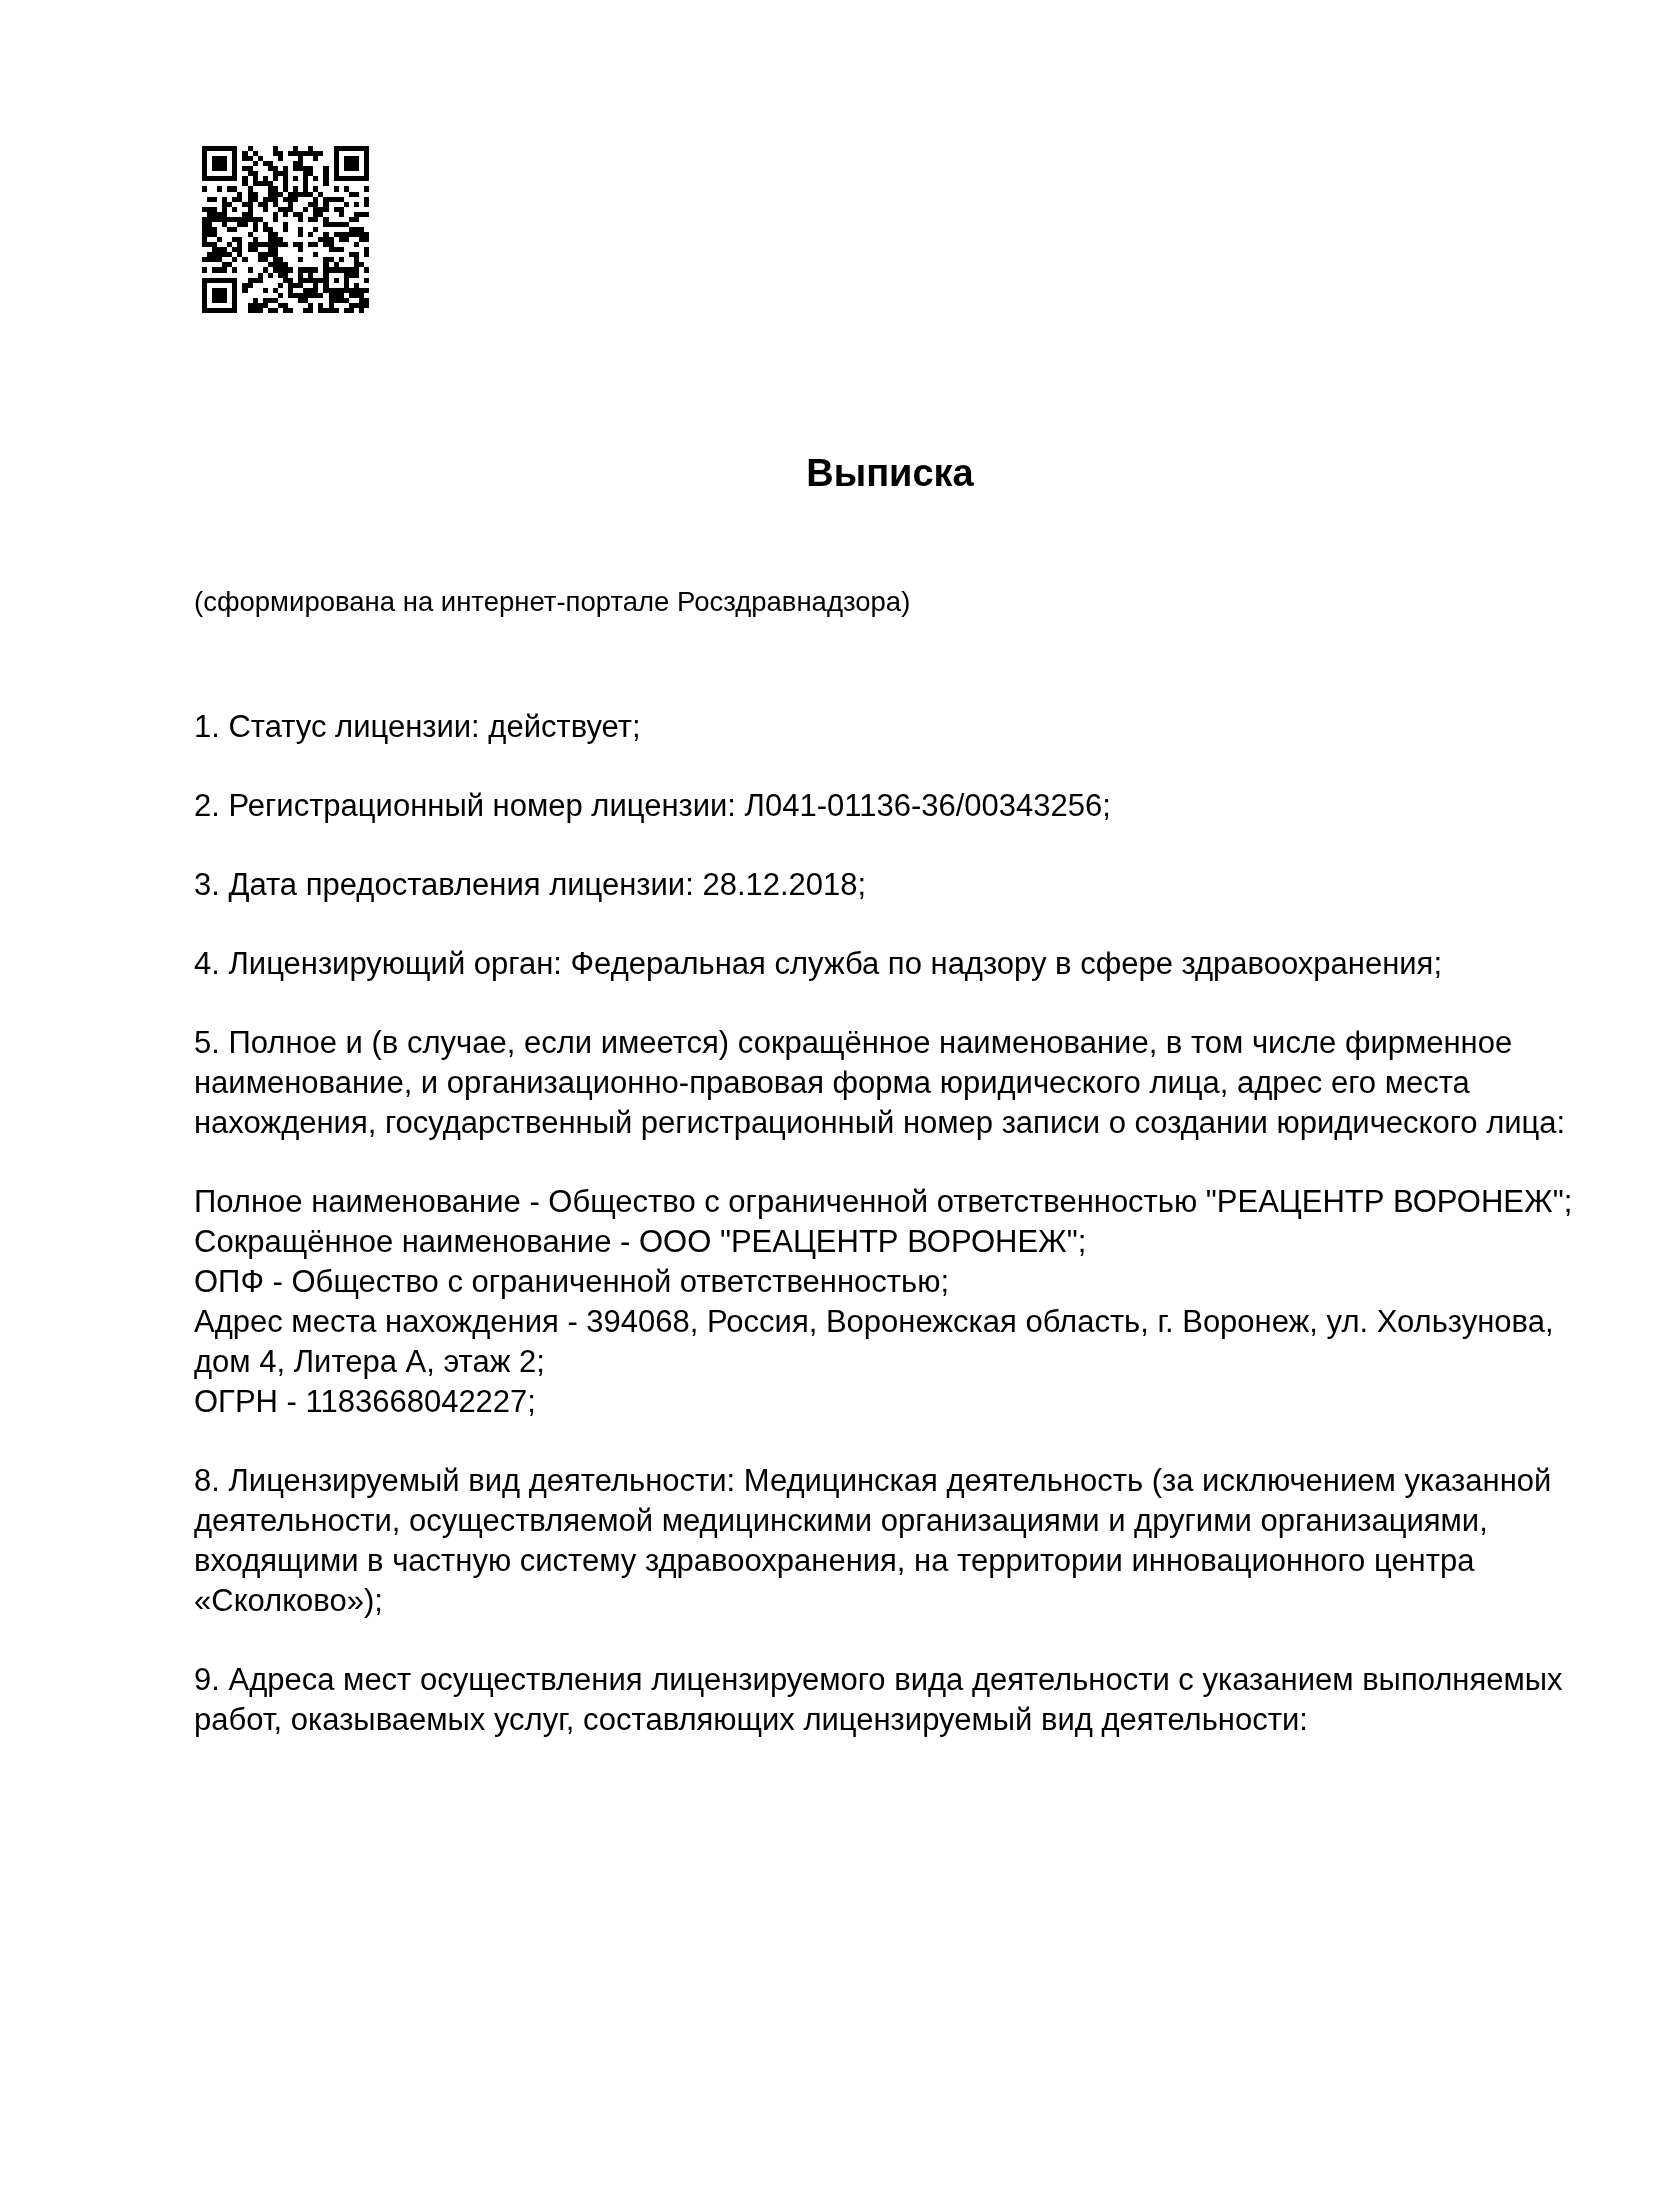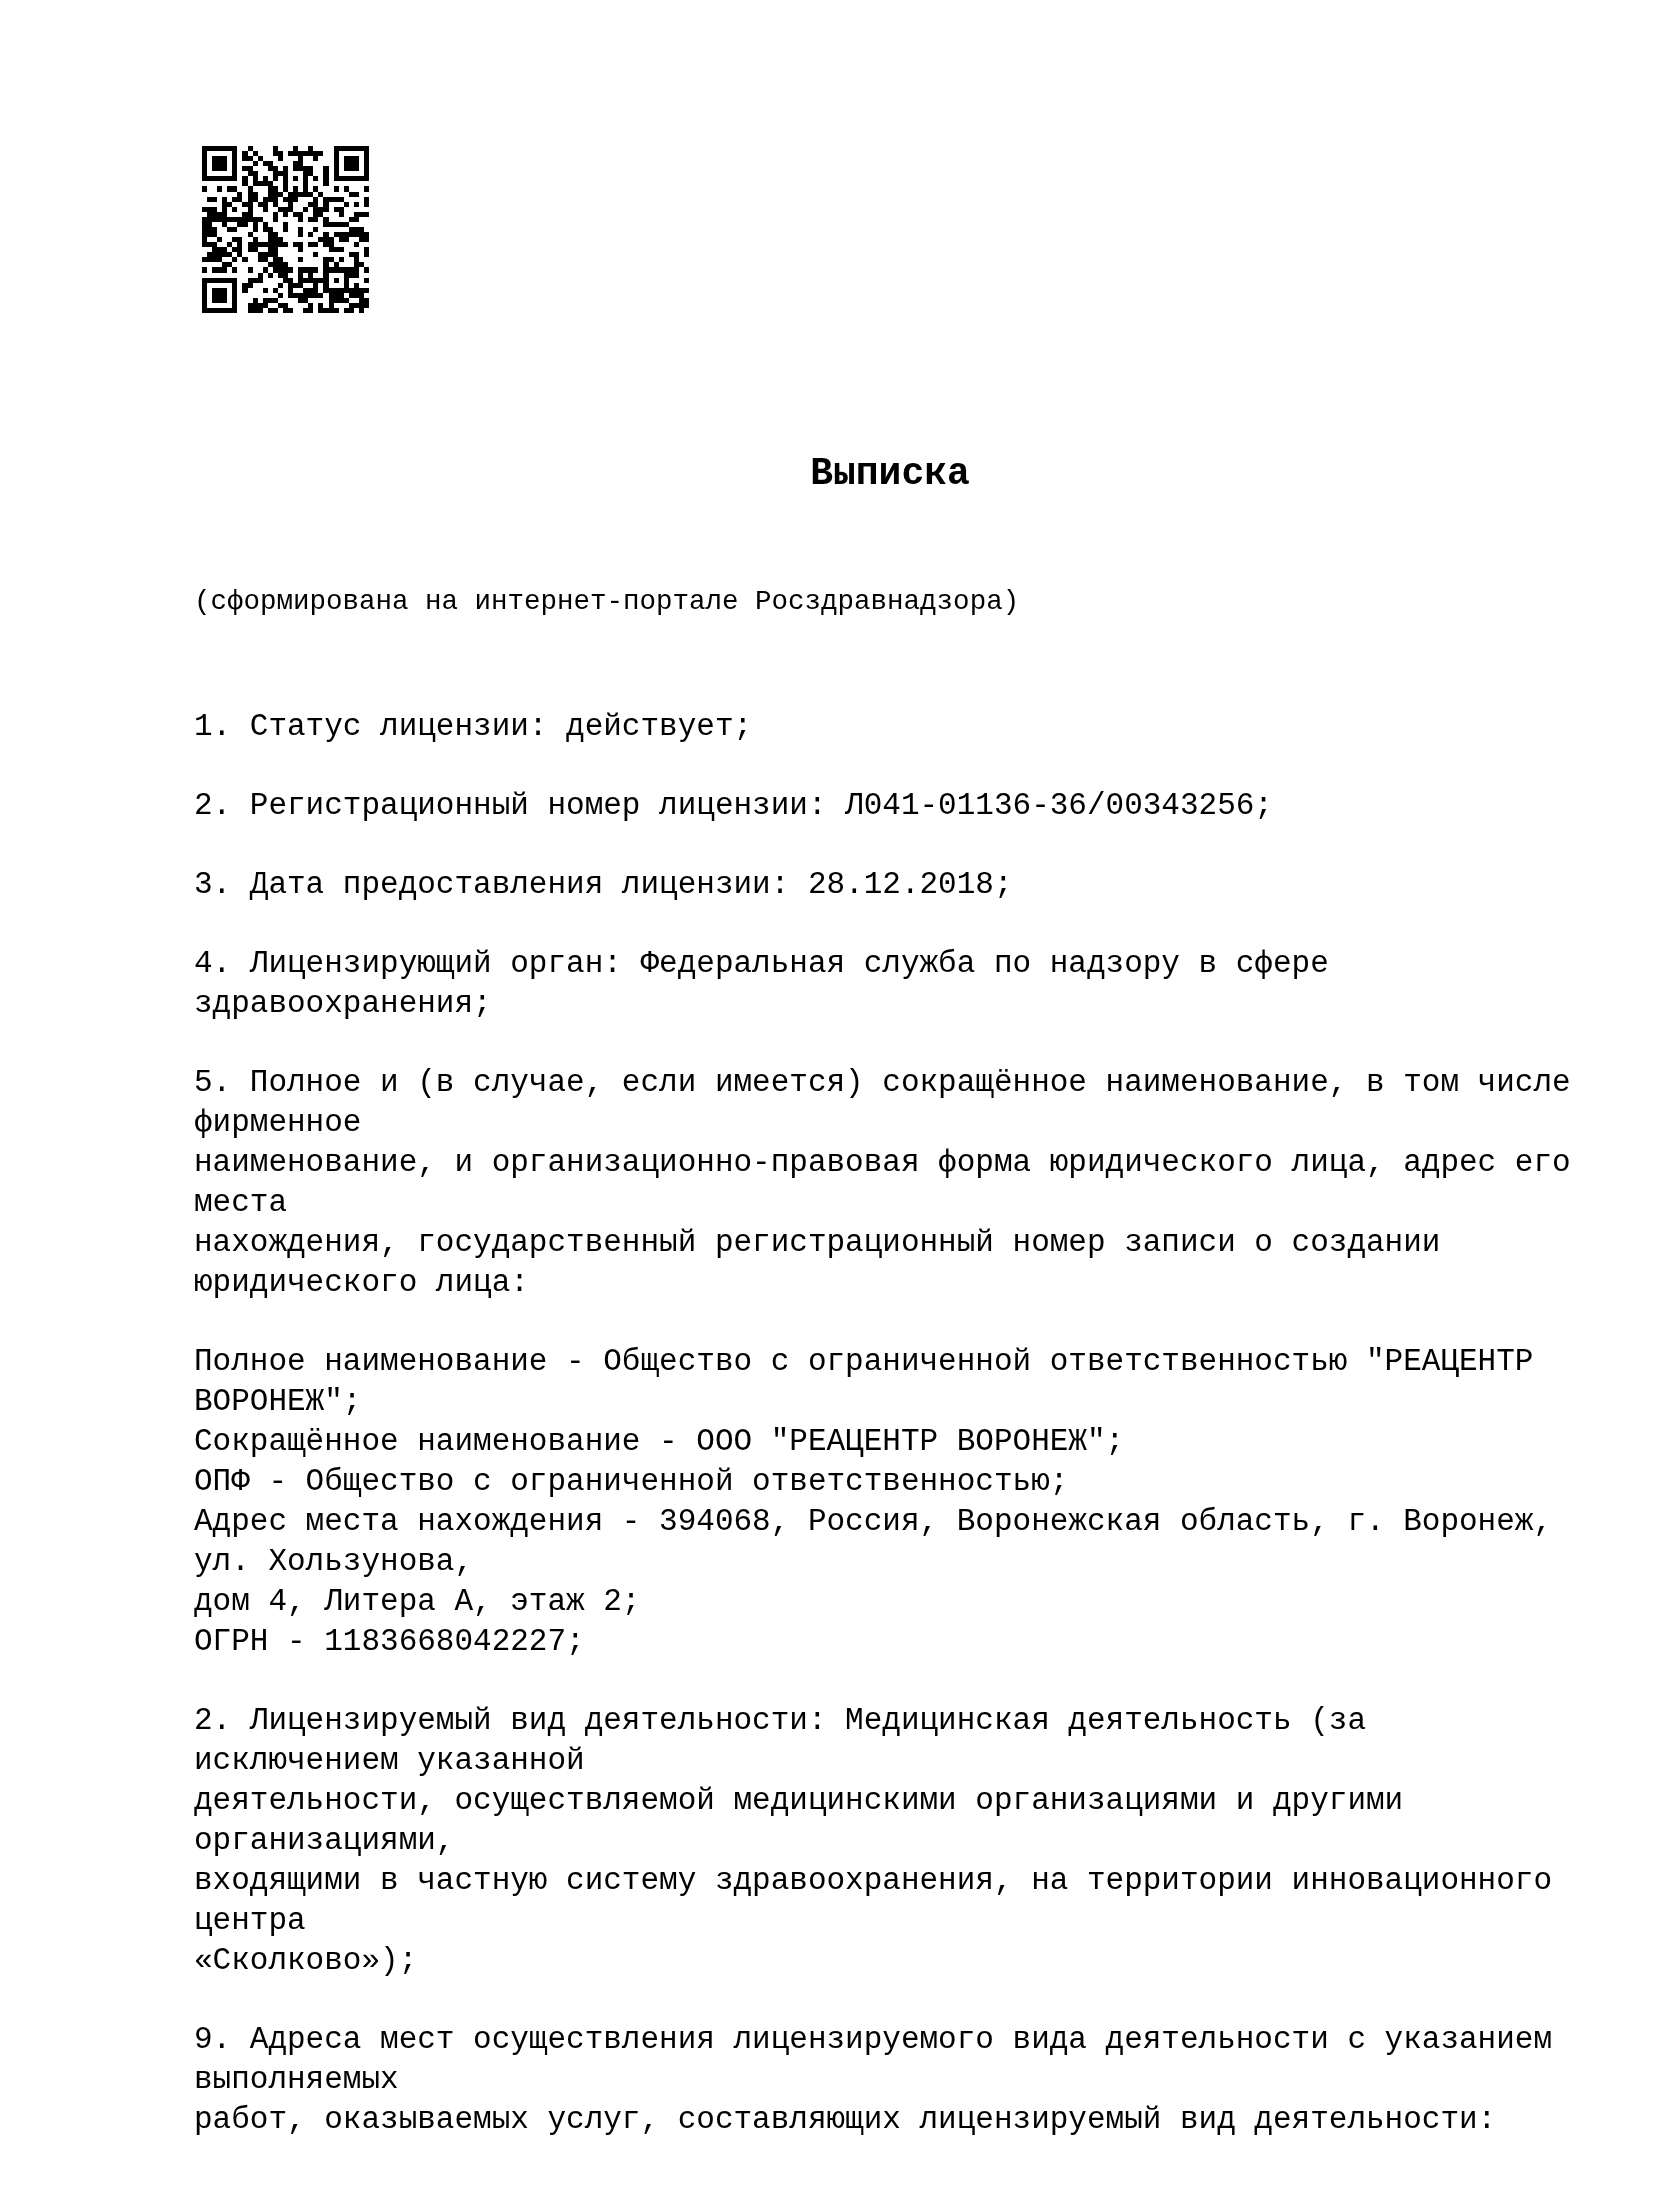--- a/index.html
+++ b/index.html
@@ -6,21 +6,21 @@
     margin: 0;
     padding: 0;
     background: #ffffff;
   }
   .page {
     position: relative;
     width: 1655px;
     height: 2203px;
     background: #ffffff;
     color: #000000;
-    font-family: Liberation Mono, monospace;
+    font-family: Liberation Sans, sans-serif;
     overflow: hidden;
   }
   .qr {
     position: absolute;
     left: 202px;
     top: 146px;
     width: 167px;
     height: 167px;
   }
   .qr svg { display: block; width: 100%; height: 100%; }
@@ -613,21 +613,21 @@
     <p class="para">4. Лицензирующий орган: Федеральная служба по надзору в сфере здравоохранения;</p>
     <p class="para">5. Полное и (в случае, если имеется) сокращённое наименование, в том числе фирменное
 наименование, и организационно-правовая форма юридического лица, адрес его места
 нахождения, государственный регистрационный номер записи о создании юридического лица:</p>
     <p class="para">Полное наименование - Общество с ограниченной ответственностью "РЕАЦЕНТР ВОРОНЕЖ";
 Сокращённое наименование - ООО "РЕАЦЕНТР ВОРОНЕЖ";
 ОПФ - Общество с ограниченной ответственностью;
 Адрес места нахождения - 394068, Россия, Воронежская область, г. Воронеж, ул. Хользунова,
 дом 4, Литера А, этаж 2;
 ОГРН - 1183668042227;</p>
-    <p class="para">2. Лицензируемый вид деятельности: Медицинская деятельность (за исключением указанной
+    <p class="para">8. Лицензируемый вид деятельности: Медицинская деятельность (за исключением указанной
 деятельности, осуществляемой медицинскими организациями и другими организациями,
 входящими в частную систему здравоохранения, на территории инновационного центра
 «Сколково»);</p>
     <p class="para">9. Адреса мест осуществления лицензируемого вида деятельности с указанием выполняемых
 работ, оказываемых услуг, составляющих лицензируемый вид деятельности:</p>
   </div>
 
 </div>
 
 

